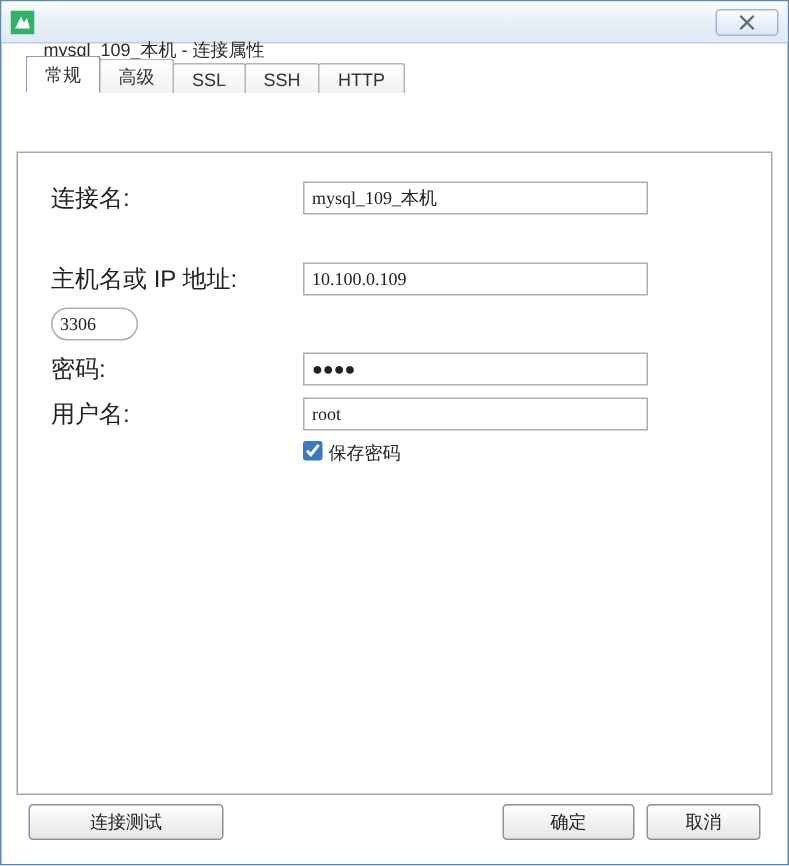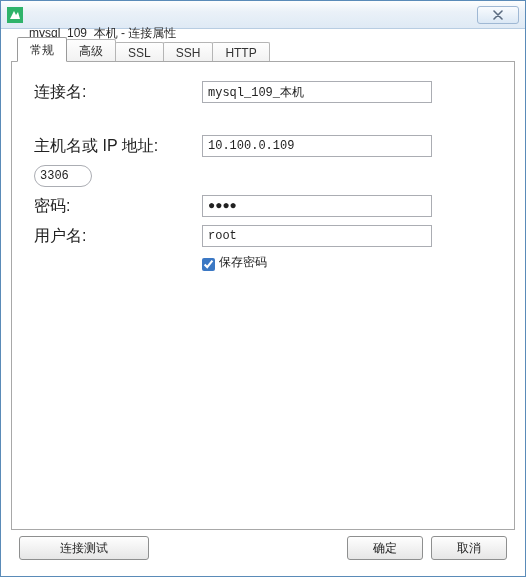--- a/index.html
+++ b/index.html
@@ -68,20 +68,21 @@
     padding: 8px 10px 8px 10px;
     display: flex;
     flex-direction: column;
   }
   .tabs-wrap {
     flex: 1;
     display: flex;
     flex-direction: column;
     position: relative;
     min-height: 0;
+    gap: 40px;
   }
   .tab-strip {
     display: flex;
     padding-left: 6px;
     height: 24px;
     align-items: flex-end;
   }
   .tab {
     background: linear-gradient(#fefefe, #f1f1f1);
     border: 1px solid #b5b5b5;
@@ -122,30 +123,30 @@
   .form-label {
     width: 168px;
     color: #222;
     font-size: 16px;
   }
   .text-input {
     height: 22px;
     border: 1px solid #abadb3;
     padding: 2px 5px;
     font-size: 12px;
-    font-family: Liberation Mono, monospace;
+    font-family: Liberation Serif, serif;
     color: #222;
     background: #fff;
     outline: none;
   }
   .text-input.wide { width: 230px; }
   .text-input.short { width: 58px; border-radius: 11px; }
   .save-row {
     display: flex;
-    align-items: flex-end;
+    align-items: flex-start;
     margin-top: 4px;
     margin-left: 168px;
   }
   .save-row input[type="checkbox"]{
     width:13px; height:13px; margin:0 4px 0 0;
     accent-color:#3b78c4;
   }
   .save-row label { font-size:12px; color:#222; }
 
   .button-bar {
@@ -158,21 +159,21 @@
     border: 1px solid #8e8f8f;
     background: linear-gradient(#fefefe, #e6e6e6);
     border-radius: 3px;
     font-size: 12px;
     font-family: inherit;
     color: #222;
     cursor: pointer;
     padding: 0;
   }
   .btn.test { width: 130px; }
-  .btn.ok { width: 76px; }
+  .btn.ok { width: 88px; }
   .btn.cancel { width: 76px; }
   .spacer { flex:1; }
 </style>
 </head>
 <body>
 
 <div class="window">
 
   <div class="titlebar">
     <span class="app-icon">

